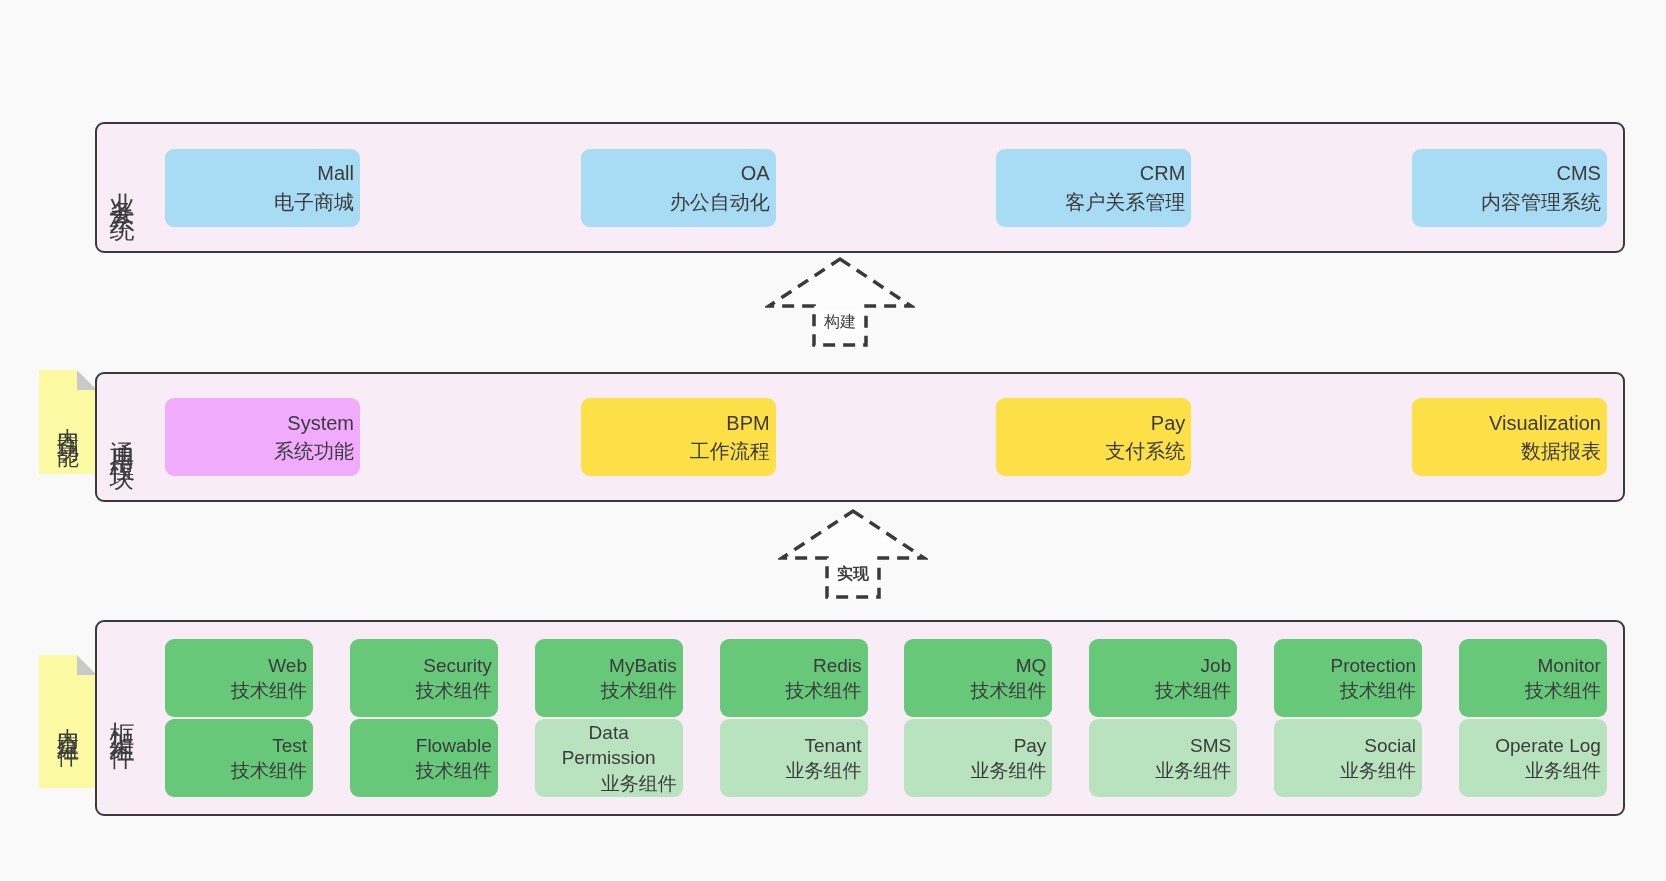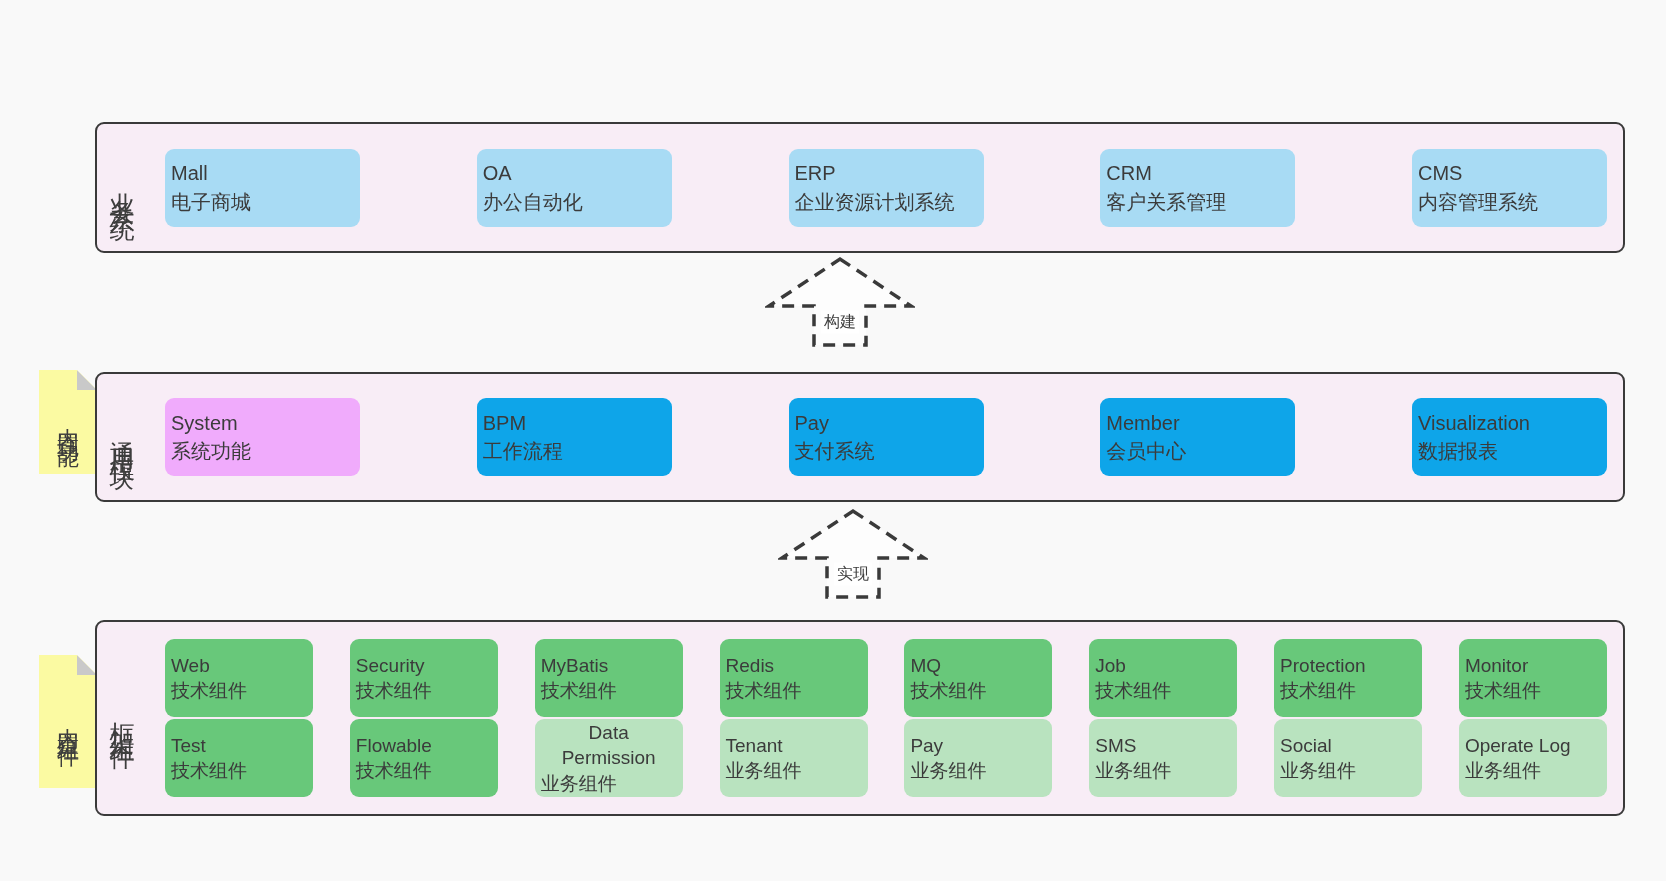--- a/index.html
+++ b/index.html
@@ -31,29 +31,29 @@
   .band-rows{
     flex:1;display:flex;flex-direction:column;justify-content:space-between;
     padding:17px 16px;
   }
   .band-row{
     display:flex;align-items:center;justify-content:space-between;
   }
   
   .box{
     border-radius:9px;
-    display:flex;flex-direction:column;align-items:flex-start;justify-content:center;
+    display:flex;flex-direction:column;align-items:flex-end;justify-content:center;
     text-align:center;line-height:1.42;font-size:20px;color:#3b3b3b;
     box-sizing:border-box;padding:4px 6px;
   }
   .box-lg{flex:0 0 195px;height:78px;}
   .box-sm{flex:0 0 148px;height:78px;font-size:19px;line-height:1.32;}
   .blue{background:#a8dbf4;}
   .red{background:#f0abfc;}
-  .pink{background:#0ea5e9;}
+  .pink{background:#fde047;}
   .green-dark{background:#68c87a;}
   .green-light{background:#b9e3bf;}
   
   .sticky{
     position:absolute;left:39px;width:58px;
     background:#fbfaa2;
     clip-path:polygon(0 0,calc(100% - 20px) 0,100% 20px,100% 100%,0 100%);
     display:flex;align-items:center;justify-content:center;
     z-index:1;
   }
@@ -83,24 +83,20 @@
   <div class="band-boxes">
     <div class="box box-lg blue">
       <div>Mall</div>
       <div>电子商城</div>
     </div>
     <div class="box box-lg blue">
       <div>OA</div>
       <div>办公自动化</div>
     </div>
     <div class="box box-lg blue">
-      <div>ERP</div>
-      <div>企业资源计划系统</div>
-    </div>
-    <div class="box box-lg blue">
       <div>CRM</div>
       <div>客户关系管理</div>
     </div>
     <div class="box box-lg blue">
       <div>CMS</div>
       <div>内容管理系统</div>
     </div>
   </div>
 </div>
 
@@ -123,31 +119,27 @@
     </div>
     <div class="box box-lg pink">
       <div>BPM</div>
       <div>工作流程</div>
     </div>
     <div class="box box-lg pink">
       <div>Pay</div>
       <div>支付系统</div>
     </div>
     <div class="box box-lg pink">
-      <div>Member</div>
-      <div>会员中心</div>
-    </div>
-    <div class="box box-lg pink">
       <div>Visualization</div>
       <div>数据报表</div>
     </div>
   </div>
 </div>
 
-<div class="arrow" style="left:778px;top:508px;">
+<div class="arrow" style="left:778px;top:508px;font-weight:bold;">
   <svg viewBox="0 0 150 92">
     <polygon points="75,3 146,50 101,50 101,89 49,89 49,50 4,50" fill="#fdfdfd" stroke="#3a3a3a" stroke-width="3.5" stroke-dasharray="12 8" stroke-linejoin="miter"></polygon>
   </svg>
   <div class="arrow-label">实现</div>
 </div>
 
 <div class="sticky" style="top:655px;height:133px;">
   <div class="sticky-label">内置组件</div>
 </div>
 <div class="band" style="top:620px;height:196px;">

